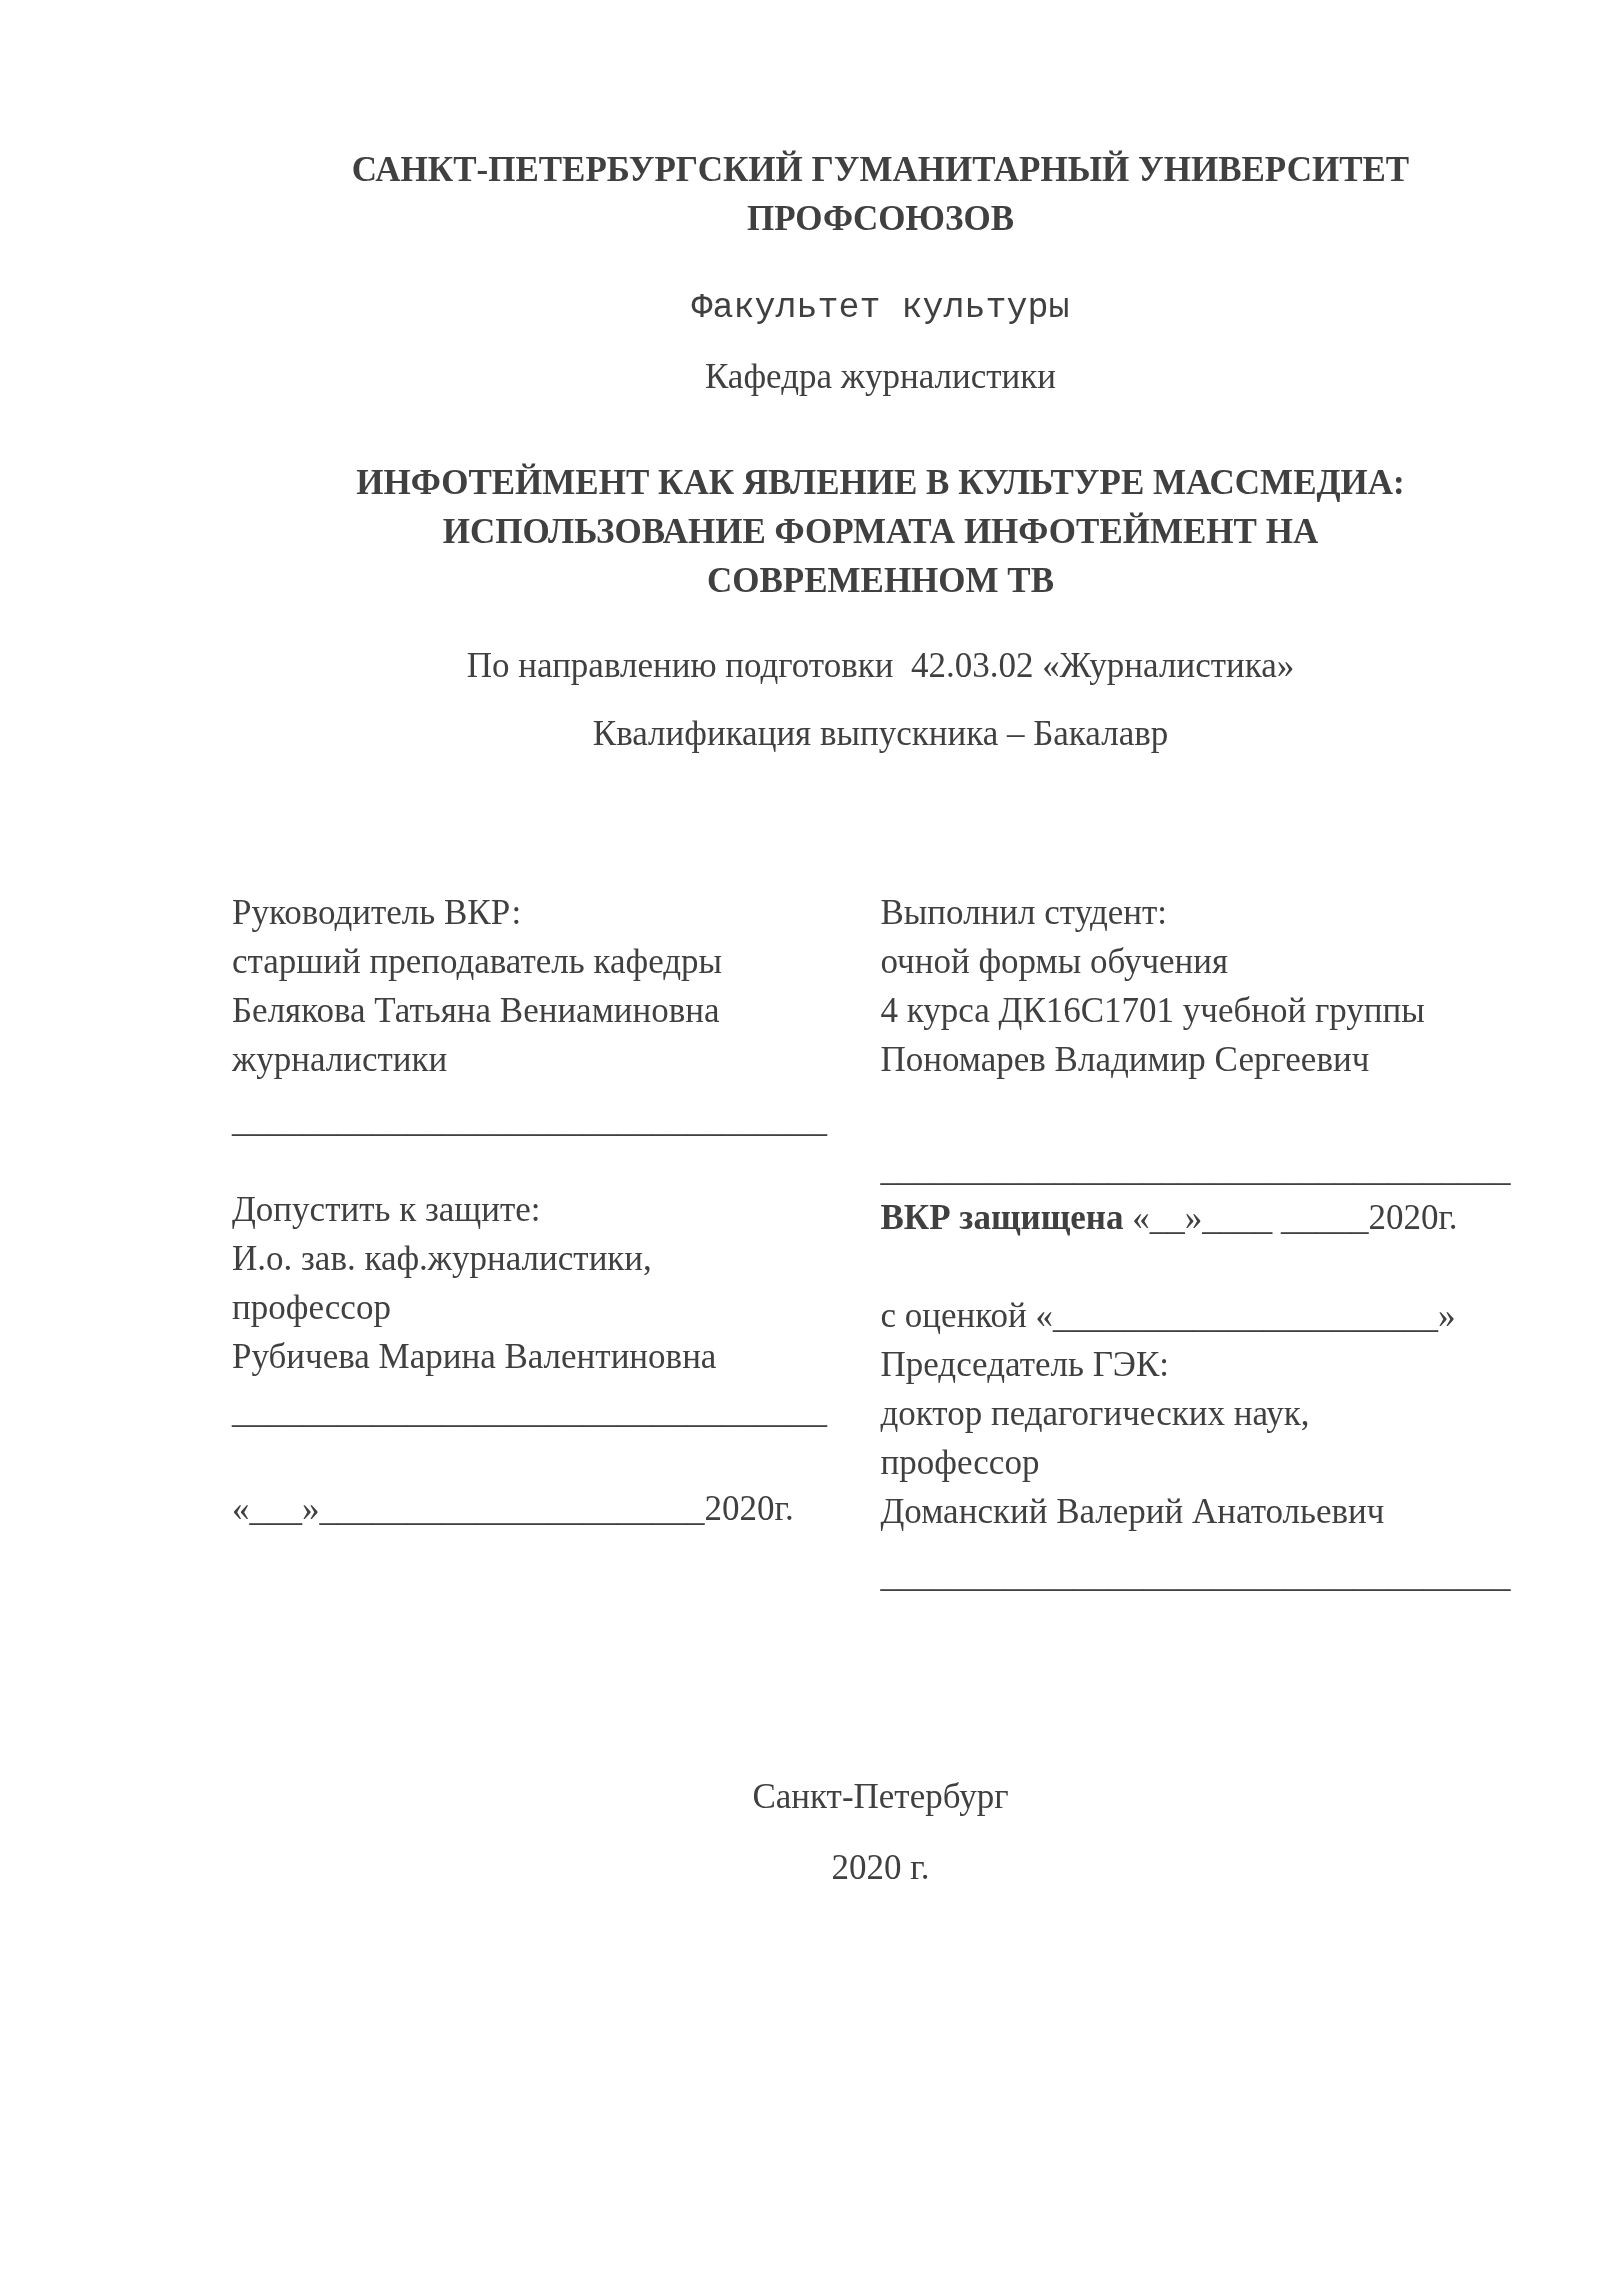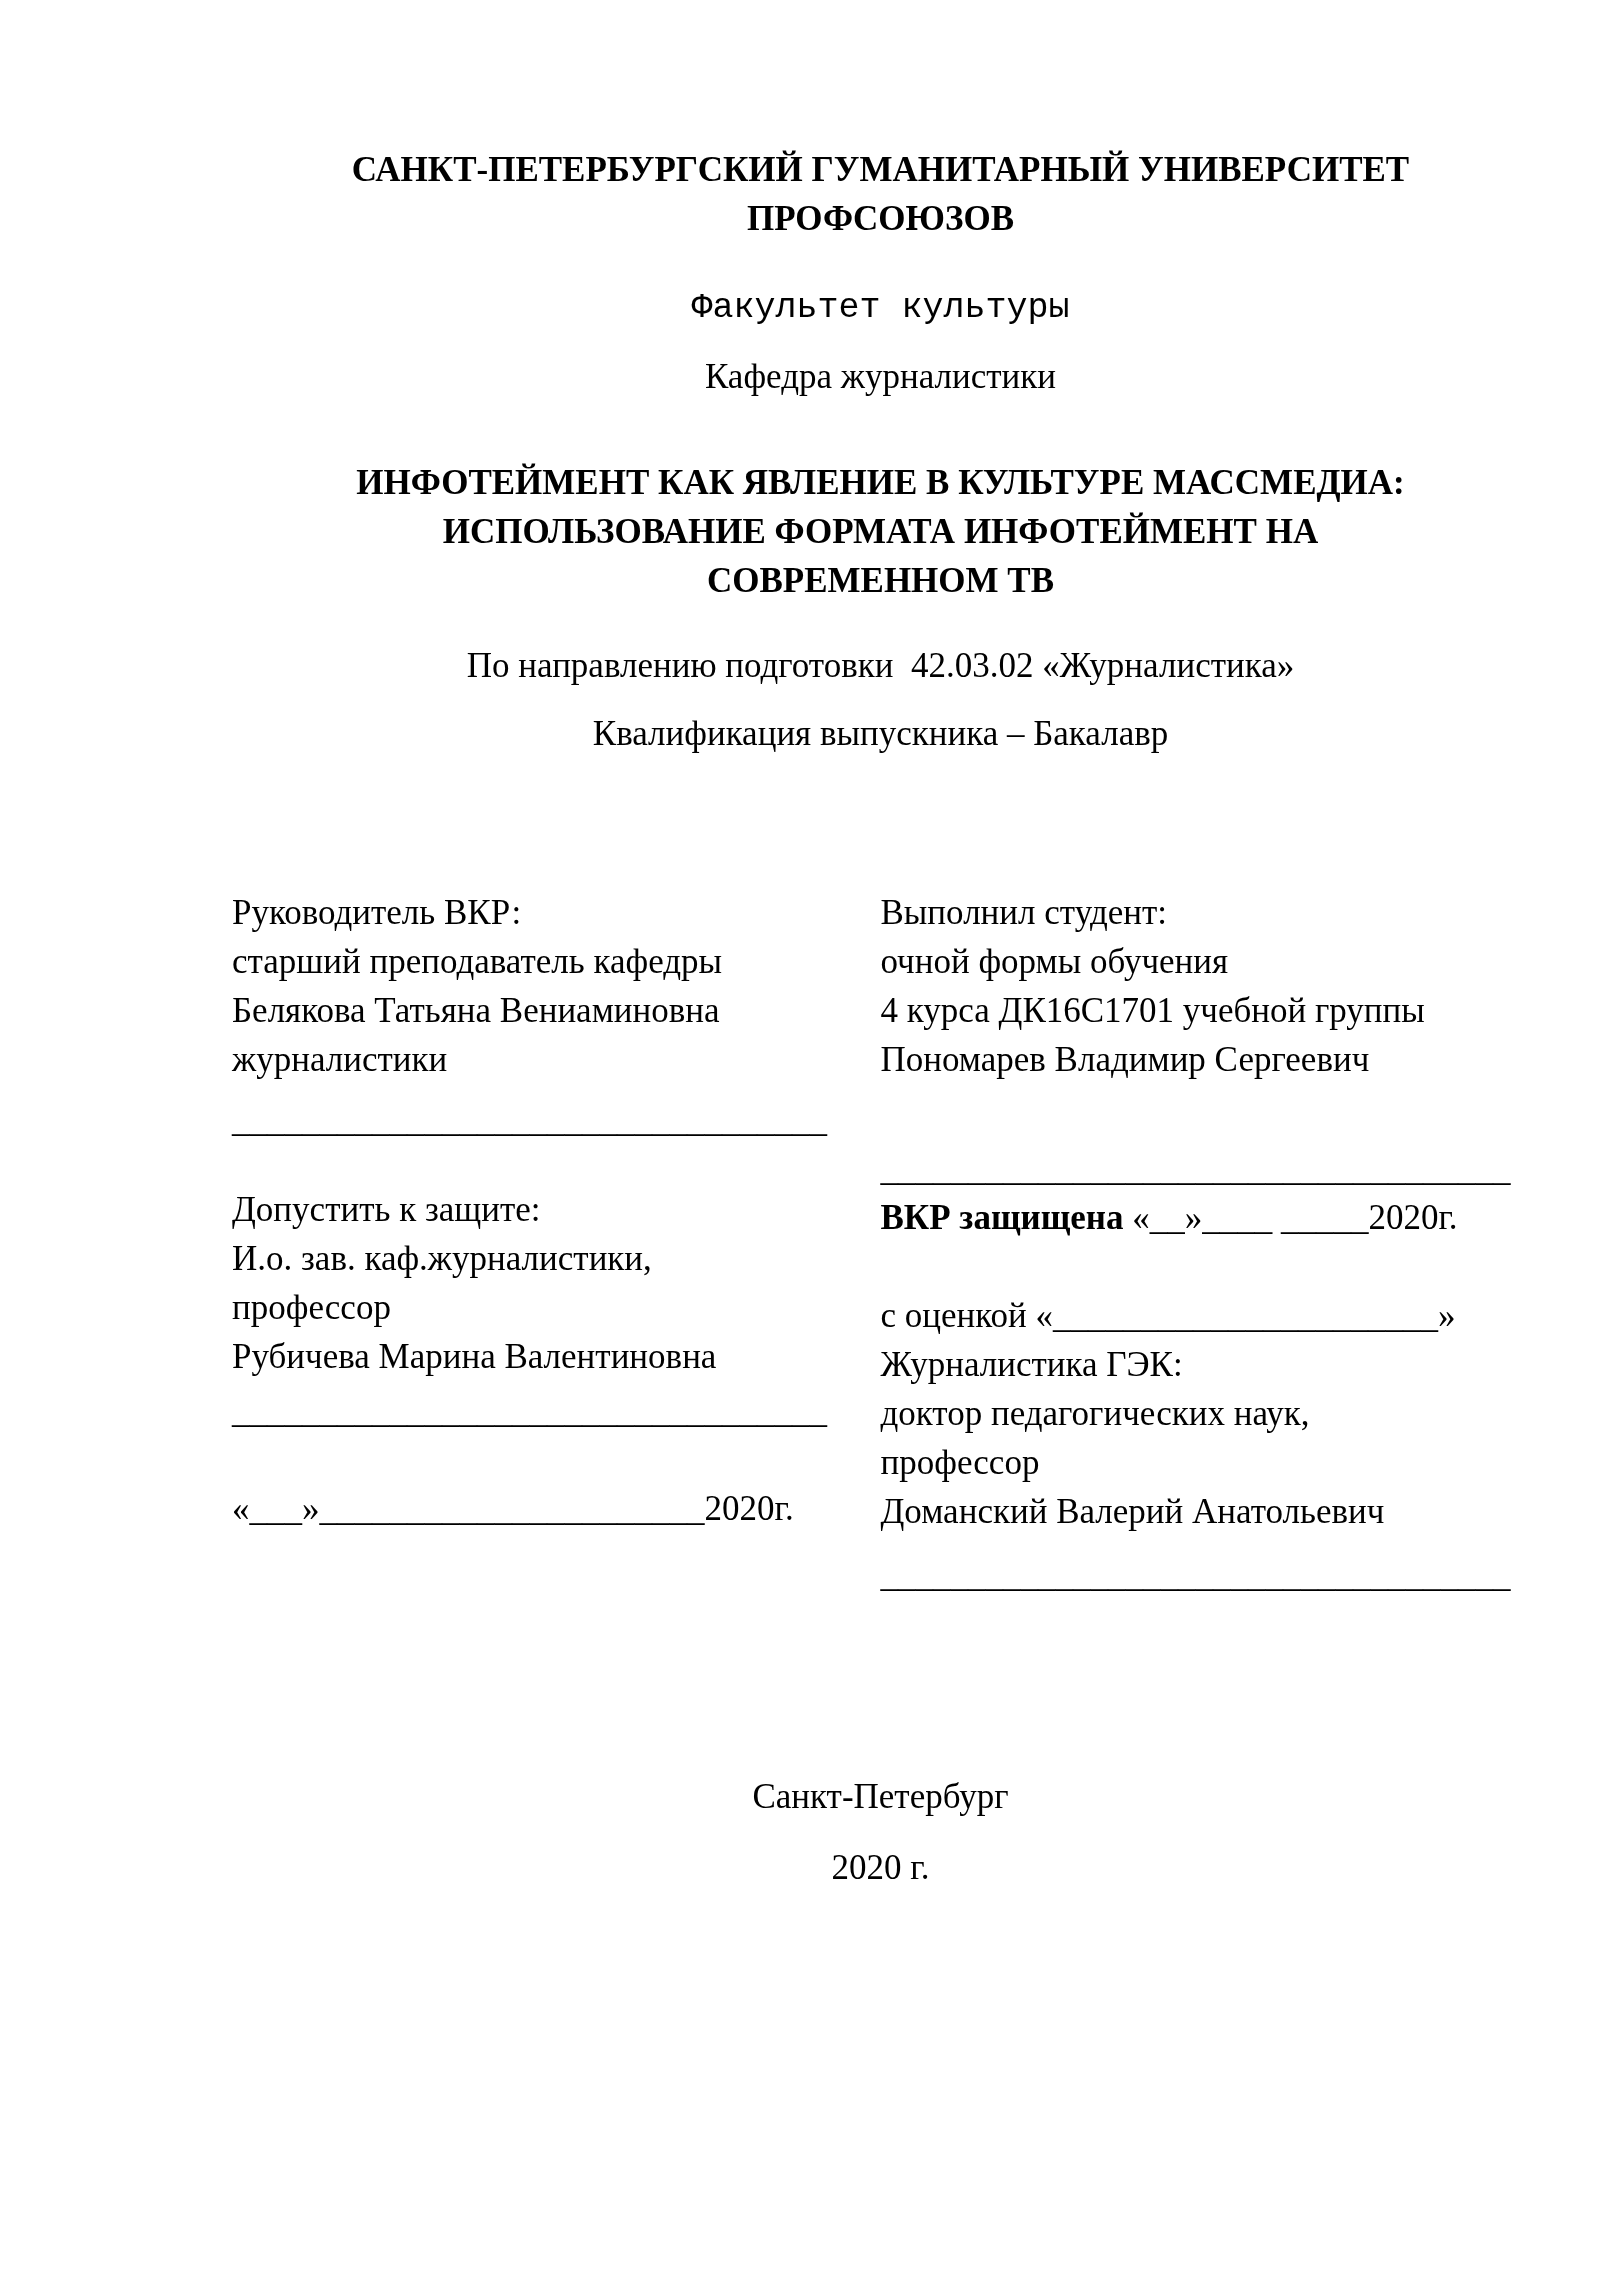--- a/index.html
+++ b/index.html
@@ -5,21 +5,21 @@
   html, body {
     margin: 0;
     padding: 0;
     background: #ffffff;
   }
   .page {
     position: relative;
     width: 1623px;
     height: 2295px;
     background: #ffffff;
-    color: #000000;
+    color: #404040;
     font-family: "Liberation Serif", "DejaVu Serif", serif;
     font-size: 35px;
     line-height: 1.4;
     box-sizing: border-box;
     padding: 145px 94px 0 232px;
     overflow: hidden;
   }
   p { margin: 0; }
   .center { text-align: center; }
   .bold { font-weight: bold; }
@@ -95,21 +95,21 @@
       <p>Выполнил студент:</p>
       <p>очной формы обучения</p>
       <p>4 курса ДК16С1701 учебной группы</p>
       <p>Пономарев Владимир Сергеевич</p>
 
       <p class="sig-defense">____________________________________</p>
       <p><span class="bold">ВКР защищена</span><span class="pre"> «__»____ _____2020г.</span></p>
 
       <p class="gap-grade">с оценкой «______________________»</p>
 
-      <p>Журналистика ГЭК:</p>
+      <p>Председатель ГЭК:</p>
       <p>доктор педагогических наук,</p>
       <p>профессор</p>
       <p>Доманский Валерий Анатольевич</p>
       <p class="sig-chairman">____________________________________</p>
     </div>
 
   </div>
 
   <p class="center city">Санкт-Петербург</p>
   <p class="center year">2020 г.</p>

